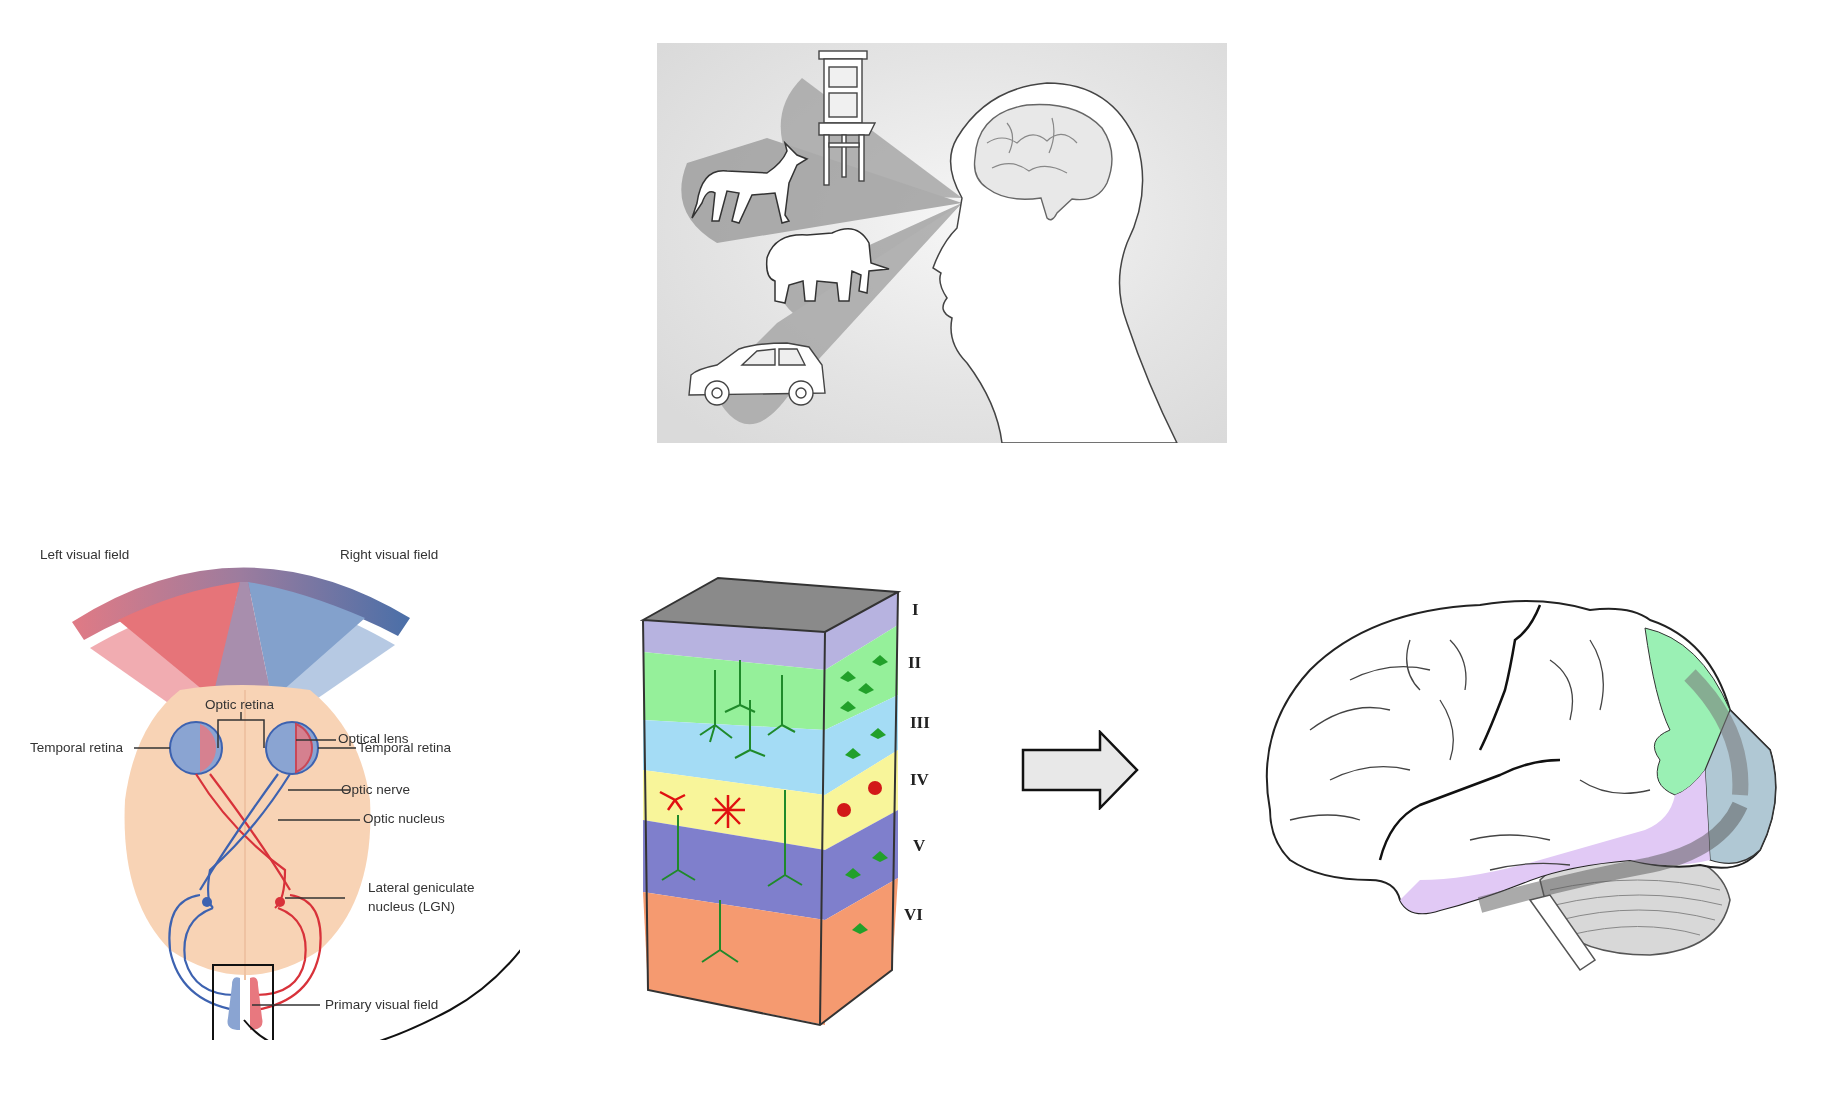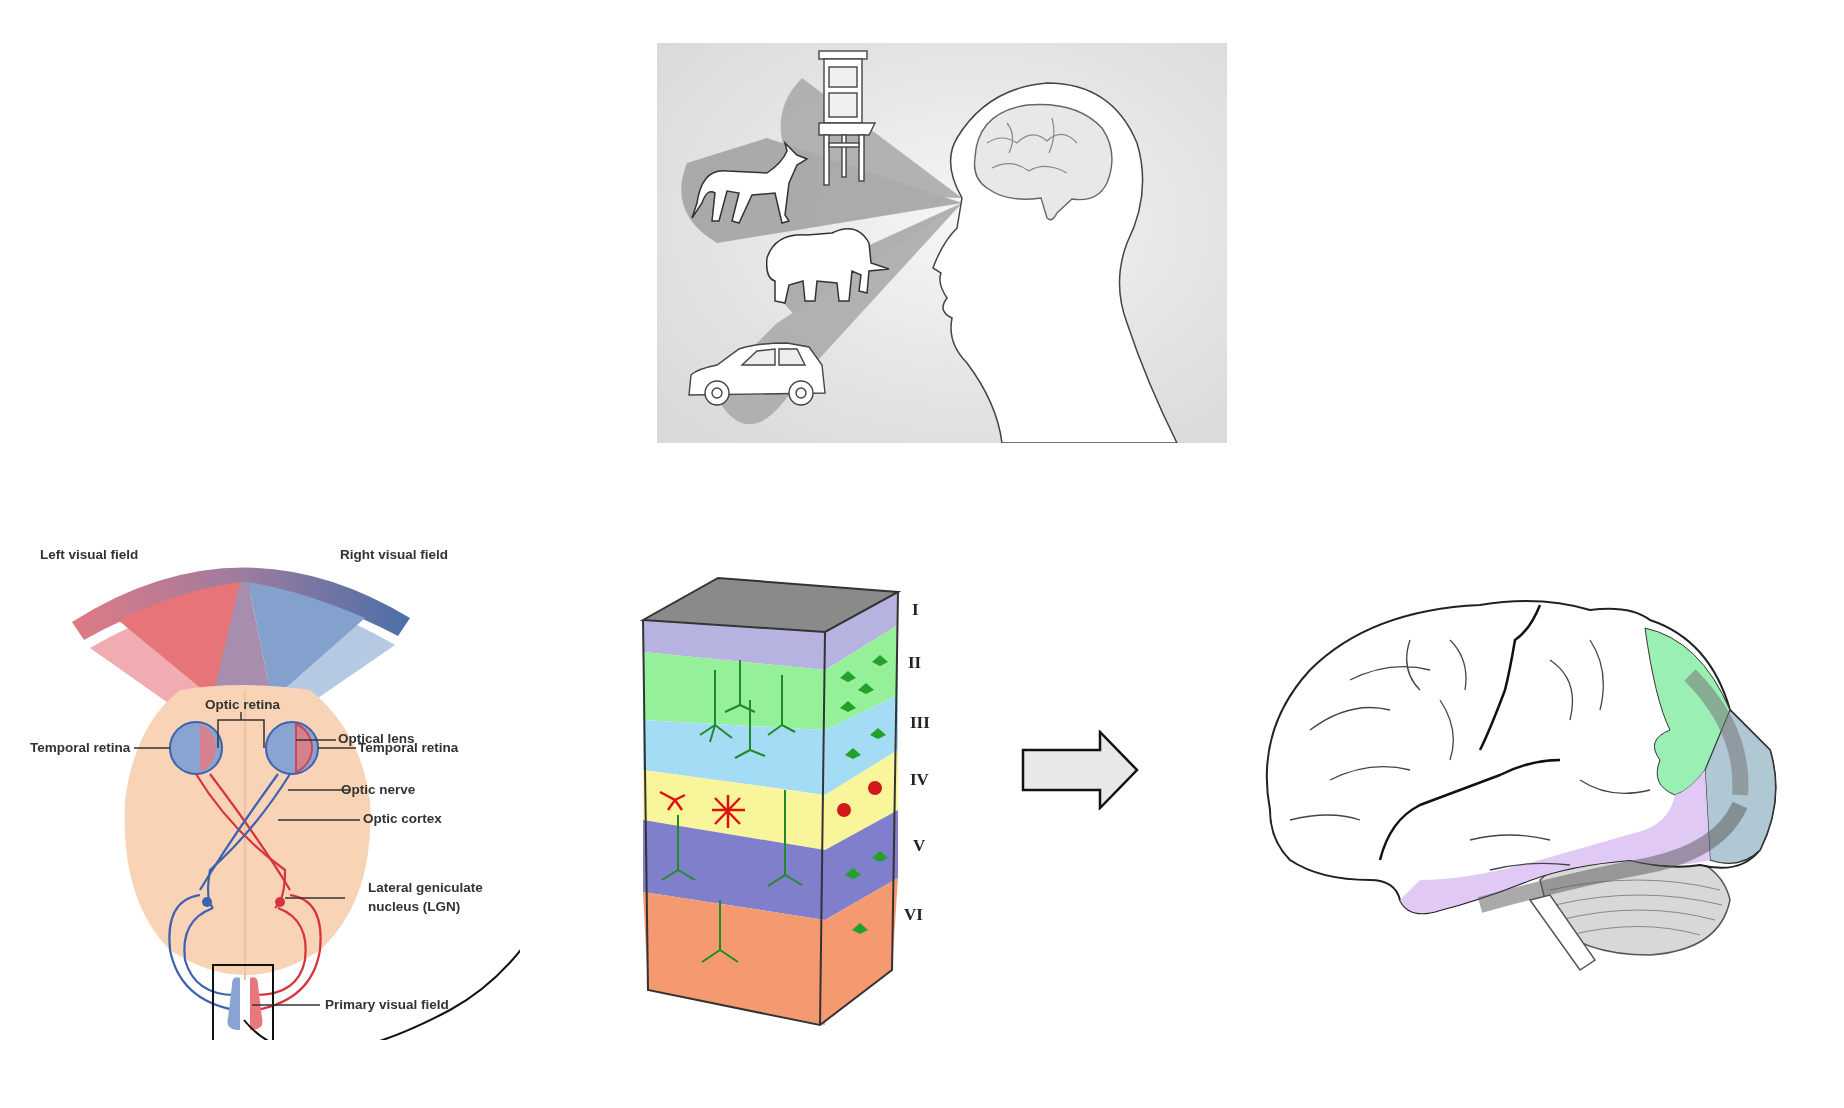--- a/index.html
+++ b/index.html
@@ -1,18 +1,18 @@
 <!DOCTYPE html>
 <html><head>
 <meta charset="utf-8">
 <style>
   html,body{margin:0;padding:0;background:#fff;}
   body{width:1844px;height:1108px;position:relative;overflow:hidden;font-family:"Liberation Sans",sans-serif;}
   .panel{position:absolute;}
-  .lbl{position:absolute;font-family:"Liberation Sans",sans-serif;font-size:13.5px;color:#333;white-space:nowrap;font-weight:bold;}
+  .lbl{position:absolute;font-family:"Liberation Sans",sans-serif;font-size:13.5px;color:#333;white-space:nowrap;}
   .roman{position:absolute;font-family:"Liberation Serif",serif;font-weight:bold;font-size:17px;color:#222;}
   svg{display:block;}
 </style>
 </head>
 <body>
 
 <div class="panel" style="left:657px;top:43px;width:570px;height:400px;">
   <svg width="570" height="400" viewBox="0 0 570 400">
     <defs>
       <radialGradient id="bgGrad" cx="0.55" cy="0.45" r="0.7">
@@ -130,21 +130,21 @@
 
     <path d="M244 510 Q300 580 450 500 Q560 440 598 258" fill="none" stroke="#111" stroke-width="2" transform="translate(0,-30)"></path>
   </svg>
   <span class="lbl" style="left:40px;top:7px;">Left visual field</span>
   <span class="lbl" style="left:340px;top:7px;">Right visual field</span>
   <span class="lbl" style="left:205px;top:157px;">Optic retina</span>
   <span class="lbl" style="left:30px;top:200px;">Temporal retina</span>
   <span class="lbl" style="left:338px;top:191px;text-align:center;">Optical lens</span>
   <span class="lbl" style="left:358px;top:200px;">Temporal retina</span>
   <span class="lbl" style="left:341px;top:242px;">Optic nerve</span>
-  <span class="lbl" style="left:363px;top:271px;">Optic cortex</span>
+  <span class="lbl" style="left:363px;top:271px;">Optic nucleus</span>
   <span class="lbl" style="left:368px;top:340px;">Lateral geniculate</span>
   <span class="lbl" style="left:368px;top:359px;">nucleus (LGN)</span>
   <span class="lbl" style="left:325px;top:457px;">Primary visual field</span>
 </div>
 
 <div class="panel" style="left:640px;top:570px;width:320px;height:470px;">
   <svg width="320" height="470" viewBox="0 0 320 470" style="position:absolute;left:0;top:0;">
 
     <g>
       <path d="M3 50 L185 62 L185 100 L3 82 Z" fill="#b7b3e0"></path>

